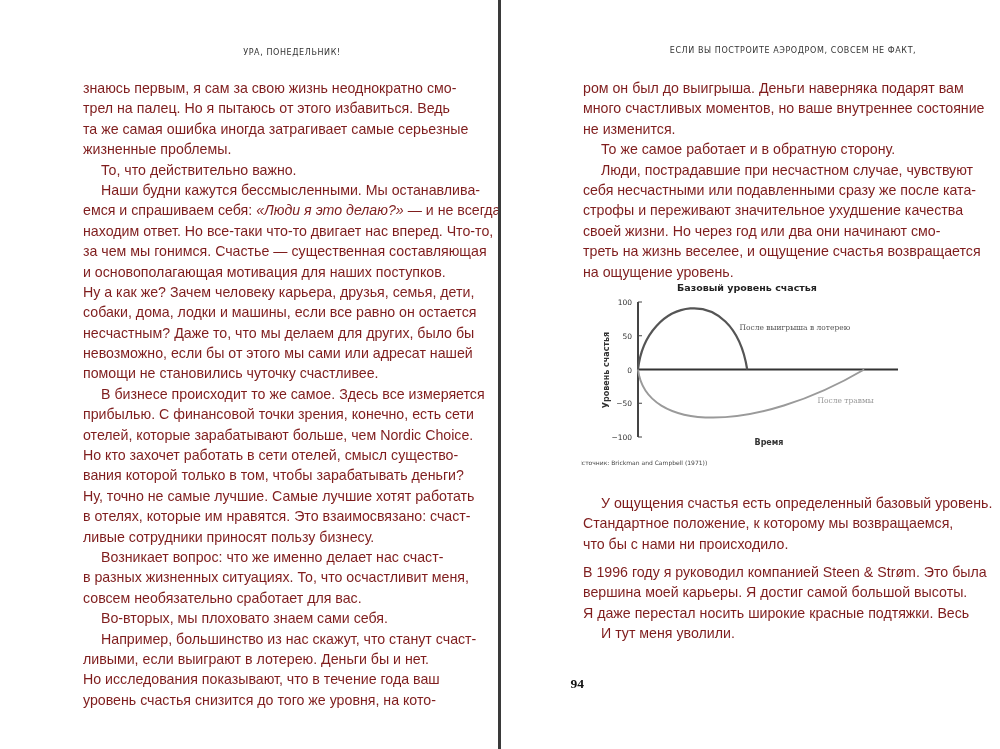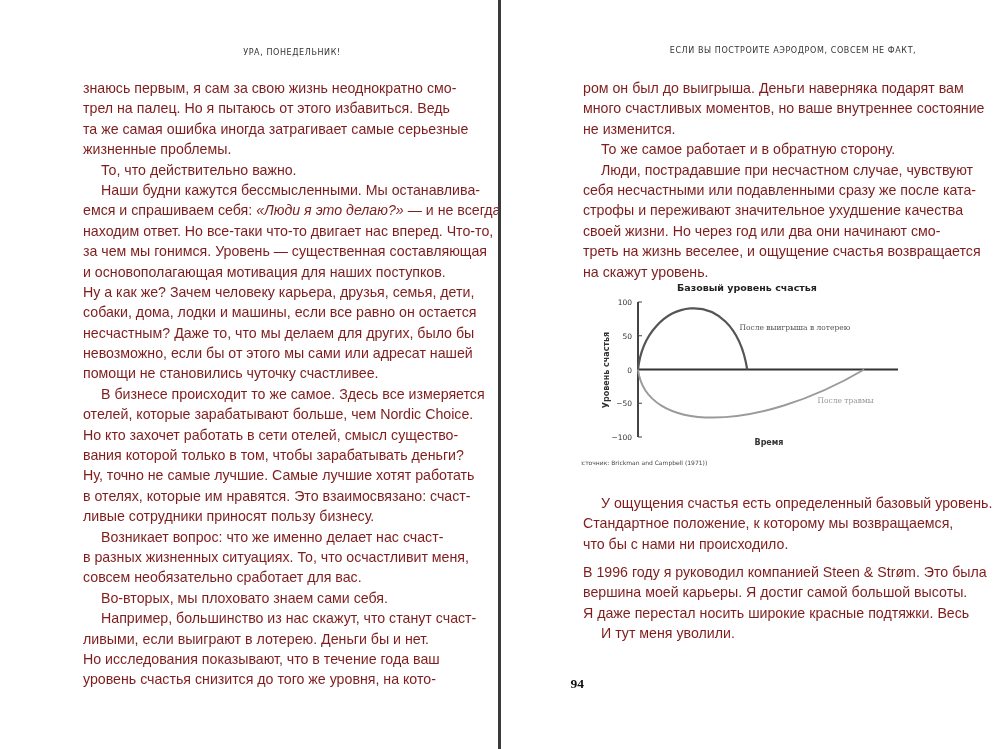--- a/index.html
+++ b/index.html
@@ -38,28 +38,29 @@
     <div class="running-head">УРА, ПОНЕДЕЛЬНИК!</div>
     <div class="text" id="left-text">
         <span class="line">знаюсь первым, я сам за свою жизнь неоднократно смо-</span>
         <span class="line">трел на палец. Но я пытаюсь от этого избавиться. Ведь</span>
         <span class="line">та же самая ошибка иногда затрагивает самые серьезные</span>
         <span class="line last">жизненные проблемы.</span>
         <span class="line indent last">То, что действительно важно.</span>
         <span class="line indent">Наши будни кажутся бессмысленными. Мы останавлива-</span>
         <span class="line">емся и спрашиваем себя: <em>«Люди я это делаю?»</em> — и не всегда</span>
         <span class="line">находим ответ. Но все-таки что-то двигает нас вперед. Что-то,</span>
-        <span class="line">за чем мы гонимся. Уровень — существенная составляющая</span>
+        <span class="line">за чем мы гонимся. Счастье — существенная составляющая</span>
         <span class="line">и основополагающая мотивация для наших поступков.</span>
         <span class="line">Ну а как же? Зачем человеку карьера, друзья, семья, дети,</span>
         <span class="line">собаки, дома, лодки и машины, если все равно он остается</span>
         <span class="line">несчастным? Даже то, что мы делаем для других, было бы</span>
         <span class="line">невозможно, если бы от этого мы сами или адресат нашей</span>
         <span class="line last">помощи не становились чуточку счастливее.</span>
         <span class="line indent">В бизнесе происходит то же самое. Здесь все измеряется</span>
+        <span class="line">прибылью. С финансовой точки зрения, конечно, есть сети</span>
         <span class="line">отелей, которые зарабатывают больше, чем Nordic Choice.</span>
         <span class="line">Но кто захочет работать в сети отелей, смысл существо-</span>
         <span class="line">вания которой только в том, чтобы зарабатывать деньги?</span>
         <span class="line">Ну, точно не самые лучшие. Самые лучшие хотят работать</span>
         <span class="line">в отелях, которые им нравятся. Это взаимосвязано: счаст-</span>
         <span class="line last">ливые сотрудники приносят пользу бизнесу.</span>
         <span class="line indent">Возникает вопрос: что же именно делает нас счаст-</span>
         <span class="line">в разных жизненных ситуациях. То, что осчастливит меня,</span>
         <span class="line last">совсем необязательно сработает для вас.</span>
         <span class="line indent last">Во-вторых, мы плоховато знаем сами себя.</span>
@@ -80,21 +81,21 @@
     <div class="text t1" id="right-text-1">
         <span class="line">ром он был до выигрыша. Деньги наверняка подарят вам</span>
         <span class="line">много счастливых моментов, но ваше внутреннее состояние</span>
         <span class="line last">не изменится.</span>
         <span class="line indent last">То же самое работает и в обратную сторону.</span>
         <span class="line indent">Люди, пострадавшие при несчастном случае, чувствуют</span>
         <span class="line">себя несчастными или подавленными сразу же после ката-</span>
         <span class="line">строфы и переживают значительное ухудшение качества</span>
         <span class="line">своей жизни. Но через год или два они начинают смо-</span>
         <span class="line">треть на жизнь веселее, и ощущение счастья возвращается</span>
-        <span class="line last">на скажут уровень.</span>
+        <span class="line last">на ощущение уровень.</span>
       </div>
 
     <div class="chart">
       <svg id="chart-svg" width="340" height="200" viewBox="0 0 340 200">
         <text id="c-title" x="166" y="14" text-anchor="middle" font-family="DejaVu Sans, sans-serif" font-size="9.5" font-weight="bold" fill="#222">Базовый уровень счастья</text>
         <g id="c-yaxis">
             <line x1="57" y1="25" x2="57" y2="160" stroke="#444" stroke-width="2"></line>
             <line x1="57" y1="25" x2="61" y2="25" stroke="#444" stroke-width="1"></line>
             <text x="51" y="28" text-anchor="end" font-family="DejaVu Sans, sans-serif" font-size="7.5" fill="#333">100</text>
             <line x1="57" y1="58.75" x2="61" y2="58.75" stroke="#444" stroke-width="1"></line>

